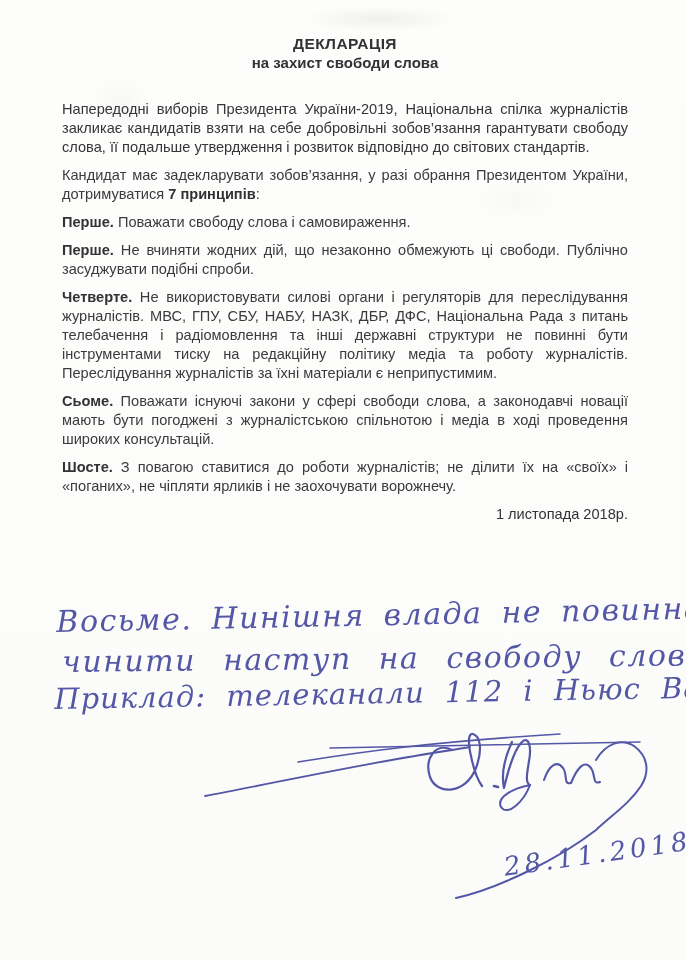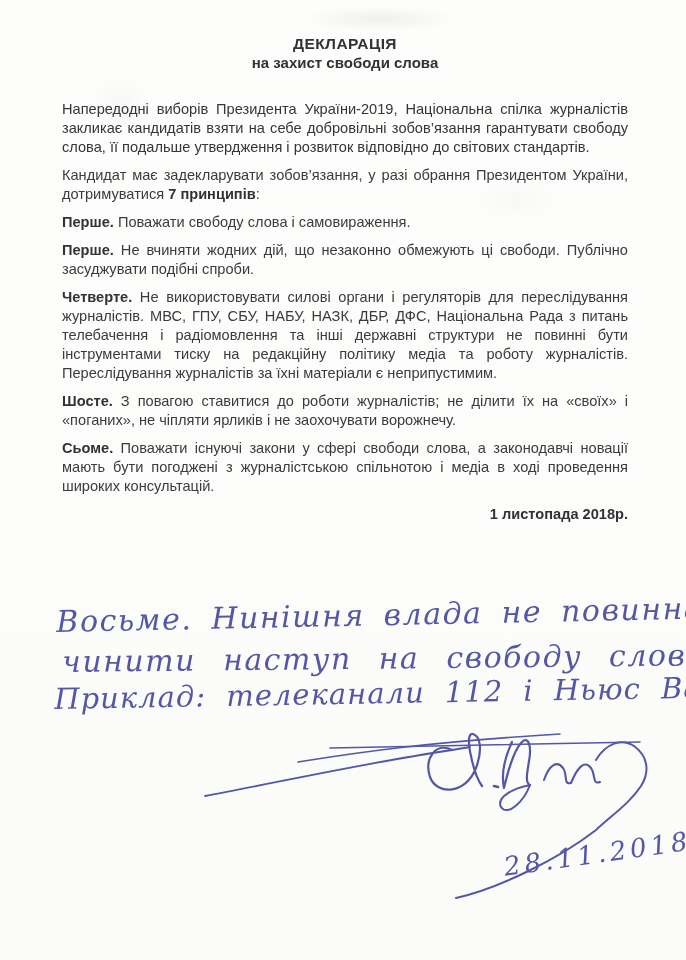--- a/index.html
+++ b/index.html
@@ -25,21 +25,21 @@
     color:#3b3b3f;font-size:14.6px;line-height:19px;
     text-align:justify;
   }
   .doc-header{text-align:center;font-weight:bold;color:#323236;margin-bottom:28px;}
   .doc-title{font-size:15.5px;letter-spacing:.4px;}
   .doc-subtitle{font-size:15px;}
   .para{margin:0 0 9px 0;}
   .para.intro{font-weight:normal;color:#35353a;}
   .lead{font-weight:bold;color:#323236;}
   .b{font-weight:bold;color:#323236;}
-  .typed-date{text-align:right;font-weight:bold;color:#323236;margin-top:1px;}
+  .typed-date{text-align:right;font-weight:normal;color:#323236;margin-top:1px;}
 
   
   .hw{
     position:absolute;
     font-family:"DejaVu Serif", serif;
     font-style:italic;
     color:var(--ink,#5457a5);
     white-space:nowrap;
     transform-origin:left top;
   }
@@ -71,23 +71,23 @@
     <p class="para"><span>Кандидат має задекларувати зобов’язання, у разі обрання Президентом України, дотримуватися </span><span class="b">7 принципів</span><span>:</span></p>
 
     <p class="para"><span class="lead">Перше.</span><span> Поважати свободу слова і самовираження.</span></p>
 
     <p class="para"><span class="lead">Перше.</span><span> Не вчиняти жодних дій, що незаконно обмежують ці свободи. Публічно засуджувати подібні спроби.</span></p>
 
 
     <p class="para"><span class="lead">Четверте.</span><span> Не використовувати силові органи і регуляторів для переслідування журналістів. МВС, ГПУ, СБУ, НАБУ, НАЗК, ДБР, ДФС, Національна Рада з питань телебачення і радіомовлення та інші державні структури не повинні бути інструментами тиску на редакційну політику медіа та роботу журналістів. Переслідування журналістів за їхні матеріали є неприпустимим.</span></p>
 
 
+    <p class="para"><span class="lead">Сьоме.</span><span> Поважати існуючі закони у сфері свободи слова, а законодавчі новації мають бути погоджені з журналістською спільнотою і медіа в ході проведення широких консультацій.</span></p>
+
     <p class="para"><span class="lead">Шосте.</span><span> З повагою ставитися до роботи журналістів; не ділити їх на «своїх» і «поганих», не чіпляти ярликів і не заохочувати ворожнечу.</span></p>
-
-    <p class="para"><span class="lead">Сьоме.</span><span> Поважати існуючі закони у сфері свободи слова, а законодавчі новації мають бути погоджені з журналістською спільнотою і медіа в ході проведення широких консультацій.</span></p>
 
     <div class="typed-date">1 листопада 2018р.</div>
   </div>
 
   <div class="hw hw-1">Восьме. Нинішня влада не повинна</div>
   <div class="hw hw-2">чинити наступ на свободу слова.</div>
   <div class="hw hw-3">Приклад: телеканали 112 і Ньюс Ван.</div>
 
   <svg class="sig-svg" width="686" height="960" viewBox="0 0 686 960">
 

